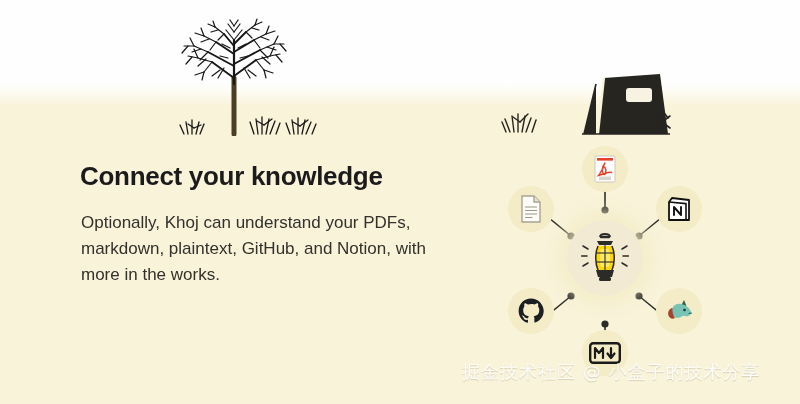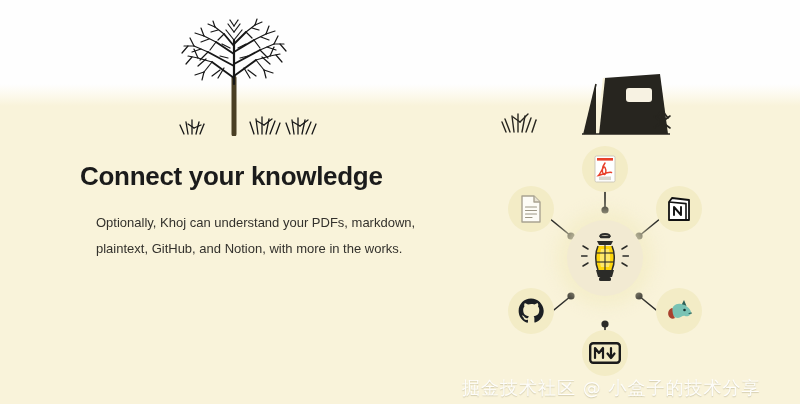--- a/index.html
+++ b/index.html
@@ -62,22 +62,22 @@
   .headline {
     margin: 0 0 18px 0;
     font-size: 26px;
     line-height: 1.15;
     font-weight: 700;
     letter-spacing: -0.3px;
     color: #1b1b1b;
     font-family: "Liberation Sans", sans-serif;
   }
   .para {
-    margin: 16px;
-    font-size: 13px;
+    margin: 1px;
+    font-size: 17px;
     line-height: 26px;
     color: #33312c;
     font-family: "Liberation Sans", sans-serif;
     max-width: 356px;
   }
   .para.second {
     margin-top: 36px;
   }
   .inline-link {
     color: #33312c;
@@ -123,21 +123,21 @@
   .n-orgmode  { left: 178px; top: 144px; }
   .n-markdown { left: 104px; top: 186px; }
   .n-github   { left: 30px;  top: 144px; }
   .n-plaintext{ left: 30px;  top: 42px; }
   .n-center   { left: 89px;  top: 76px; }
 
   
   .watermark {
     position: absolute;
     left: 462px;
-    top: 376px;
+    top: 360px;
     font-size: 18px;
     line-height: 24px;
     color: rgba(255,255,255,0.92);
     text-shadow: 0 1px 1px rgba(120,110,70,0.28);
     letter-spacing: 1px;
     white-space: nowrap;
     font-family: "DejaVu Sans", sans-serif;
     pointer-events: none;
   }
 </style>

